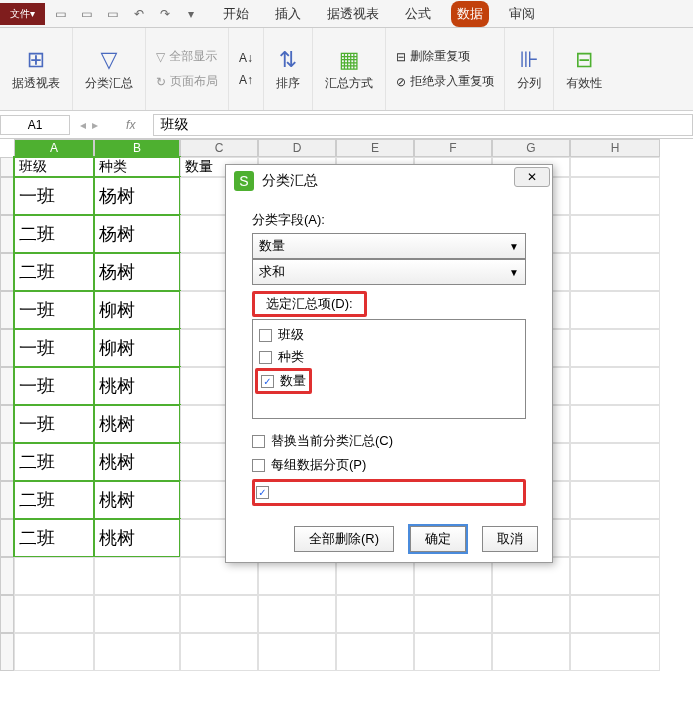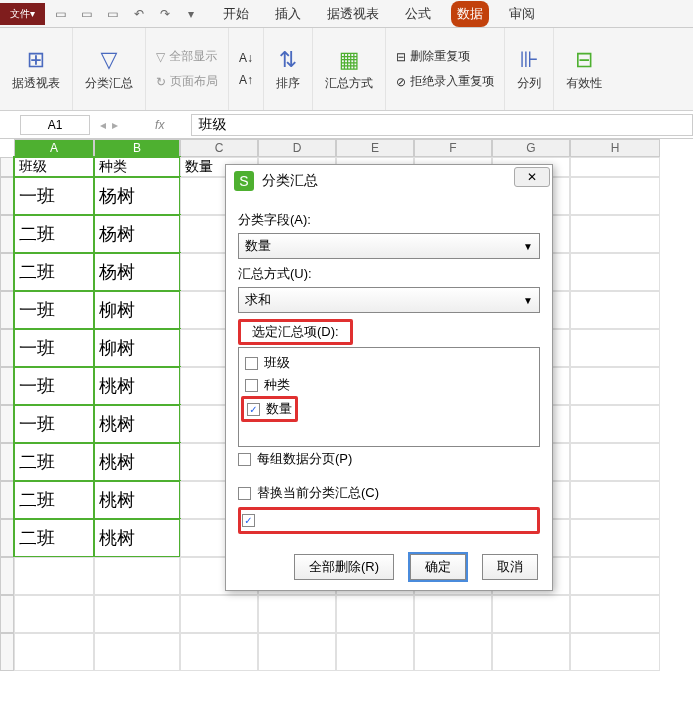--- a/index.html
+++ b/index.html
@@ -19,40 +19,40 @@
   .ribbon-group { display: flex; flex-direction: column; align-items: center; justify-content: center; height: 100%; padding: 0 6px; border-right: 1px solid #e3e3e3; }
   .ribbon-btn { display: flex; flex-direction: column; align-items: center; gap: 2px; font-size: 12px; color: #333; padding: 4px 6px; }
   .ribbon-icon { font-size: 22px; color: #4a6abf; }
   .ribbon-icon.green { color: #4eb030; }
   .ribbon-small { display: flex; align-items: center; gap: 4px; font-size: 12px; color: #999; padding: 2px 4px; }
   .ribbon-small.dark { color: #333; }
   .ribbon-col { display: flex; flex-direction: column; gap: 4px; }
   
   
   .formula-bar { height: 28px; display: flex; align-items: center; border-bottom: 1px solid #ccc; }
-  .name-box { width: 70px; padding: 2px 6px; margin-left: 20px; border: 1px solid #ccc; font-size: 12px; text-align: center; }
-  .fx-icon { margin: 0 27px; color: #888; font-style: italic; }
+  .name-box { width: 70px; padding: 2px 6px; border: 1px solid #ccc; font-size: 12px; text-align: center; }
+  .fx-icon { margin: 0 18px; color: #888; font-style: italic; }
   .formula-input { flex: 1; padding: 2px 6px; border: 1px solid #ccc; font-size: 14px; }
   .fb-nav { display: flex; gap: 6px; margin: 0 10px; color: #aaa; }
   .col-headers { display: flex; margin-left: 14px; }
   .col-h { height: 18px; border: 1px solid #ccc; background: #f0f0f0; display: flex; align-items: center; justify-content: center; font-size: 12px; color: #666; }
   .col-h.sel { background: #4eb030; color: #fff; }
   .grid { position: relative; }
   .row { display: flex; }
   .row-h { width: 14px; height: 38px; background: #f7f7f7; border: 1px solid #ccc; }
   .cell { border: 1px solid #e0e0e0; height: 38px; display: flex; align-items: center; padding: 0 4px; font-size: 18px; font-family: SimSun, serif; }
   .cell.header-cell { height: 20px; font-size: 14px; font-family: "Microsoft YaHei"; }
   .sel-border { outline: 2px solid #4eb030; outline-offset: -1px; }
   
   
   .dialog { position: absolute; top: 164px; left: 225px; width: 328px; border: 1px solid #9a9a9a; background: #fff; box-shadow: 2px 2px 8px rgba(0,0,0,0.3); z-index: 10; }
   .dialog-title { display: flex; align-items: center; padding: 6px 8px; font-size: 14px; }
   .dialog-title-icon { width: 20px; height: 20px; background: #4eb030; border-radius: 3px; display: flex; align-items: center; justify-content: center; color: #fff; margin-right: 8px; font-size: 14px; }
   .dialog-close { position: absolute; top: 2px; right: 2px; width: 36px; height: 20px; border: 1px solid #aaa; border-radius: 3px; display: flex; align-items: center; justify-content: center; font-size: 12px; background: #f0f0f0; }
-  .dialog-body { padding: 8px 12px; font-size: 13px; }
+  .dialog-body { padding: 8px 26px; font-size: 13px; }
   .field-label { margin: 6px 0 4px; }
   .select { width: 100%; padding: 3px 6px; border: 1px solid #888; background: linear-gradient(#fff, #eee); font-size: 13px; display: flex; justify-content: space-between; align-items: center; }
   .select-arrow { font-size: 10px; }
   .listbox { border: 1px solid #888; padding: 4px; height: 100px; margin-top: 2px; }
   .listbox-item { display: flex; align-items: center; gap: 6px; padding: 2px; font-size: 13px; }
   .checkbox { width: 13px; height: 13px; border: 1px solid #888; display: inline-flex; align-items: center; justify-content: center; font-size: 10px; color: #2563eb; }
   .red-box { border: 3px solid #e03030; border-radius: 2px; padding: 1px; }
   .opt-row { display: flex; align-items: center; gap: 6px; padding: 3px 0; font-size: 13px; }
   .dialog-buttons { display: flex; gap: 8px; padding: 10px 14px; justify-content: flex-end; border-top: 0; }
   .dlg-btn { padding: 3px 14px; border: 1px solid #888; background: linear-gradient(#fff, #eee); font-size: 13px; margin-left: 8px; }
@@ -351,21 +351,20 @@
   <div class="dialog-title">
     <span class="dialog-title-icon">S</span>
     <span>分类汇总</span>
   </div>
   <div class="dialog-body">
     <div class="field-label">分类字段(A):</div>
     <div class="select">
       <span>数量</span>
       <span class="select-arrow">▼</span>
     </div>
-    <div class="field-label">汇总方式(U):</div>
     <div class="select">
       <span>求和</span>
       <span class="select-arrow">▼</span>
     </div>
 
     <div style="margin-top:6px"><span class="red-box" style="display:inline-block"><span class="field-label" style="margin:8px;padding:0 2px">选定汇总项(D):</span></span></div>
     <div class="listbox">
       <div class="listbox-item">
         <span class="checkbox"></span>
         <span>班级</span>
@@ -375,27 +374,27 @@
         <span>种类</span>
       </div>
       <div class="red-box" style="display:inline-block;margin-left:-2px">
         <div class="listbox-item" style="padding:0 2px">
           <span class="checkbox">✓</span>
           <span>数量</span>
         </div>
       </div>
     </div>
 
+    <div class="opt-row" style="margin-top:10px">
+      <span class="checkbox"></span>
+      <span>替换当前分类汇总(C)</span>
+    </div>
     <div class="opt-row">
       <span class="checkbox"></span>
       <span>每组数据分页(P)</span>
-    </div>
-    <div class="opt-row" style="margin-top:10px">
-      <span class="checkbox"></span>
-      <span>替换当前分类汇总(C)</span>
     </div>
     <div class="red-box" style="margin:2px 0">
       <div class="opt-row">
         <span class="checkbox">✓</span>
       </div>
     </div>
   </div>
   <div class="dialog-buttons">
     <button class="dlg-btn">全部删除(R)</button>
     <button class="dlg-btn primary">确定</button>

